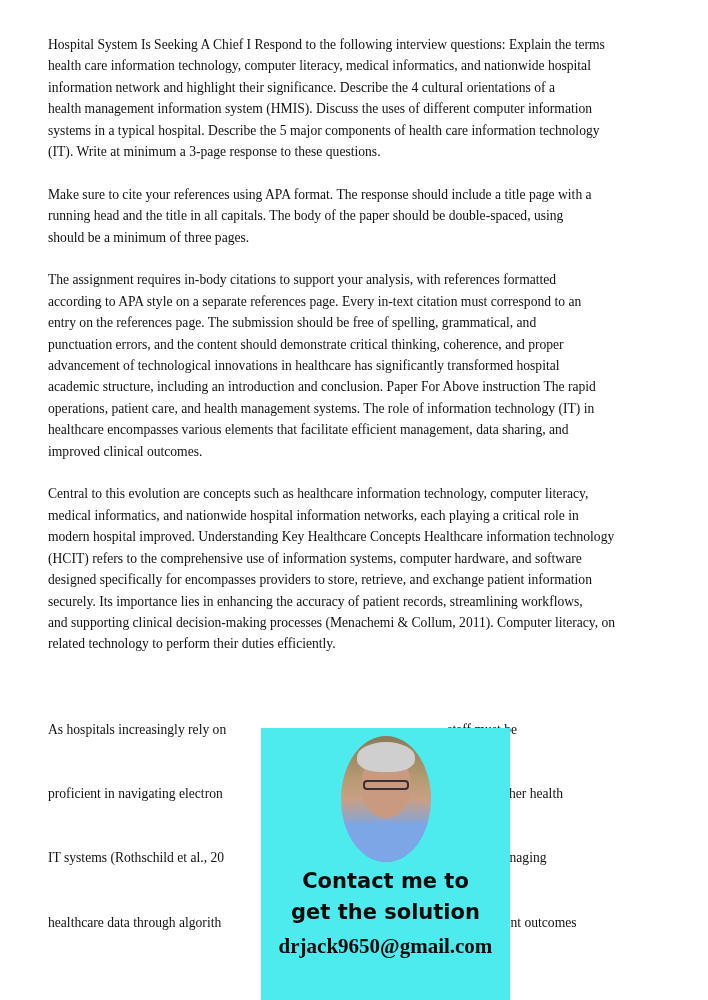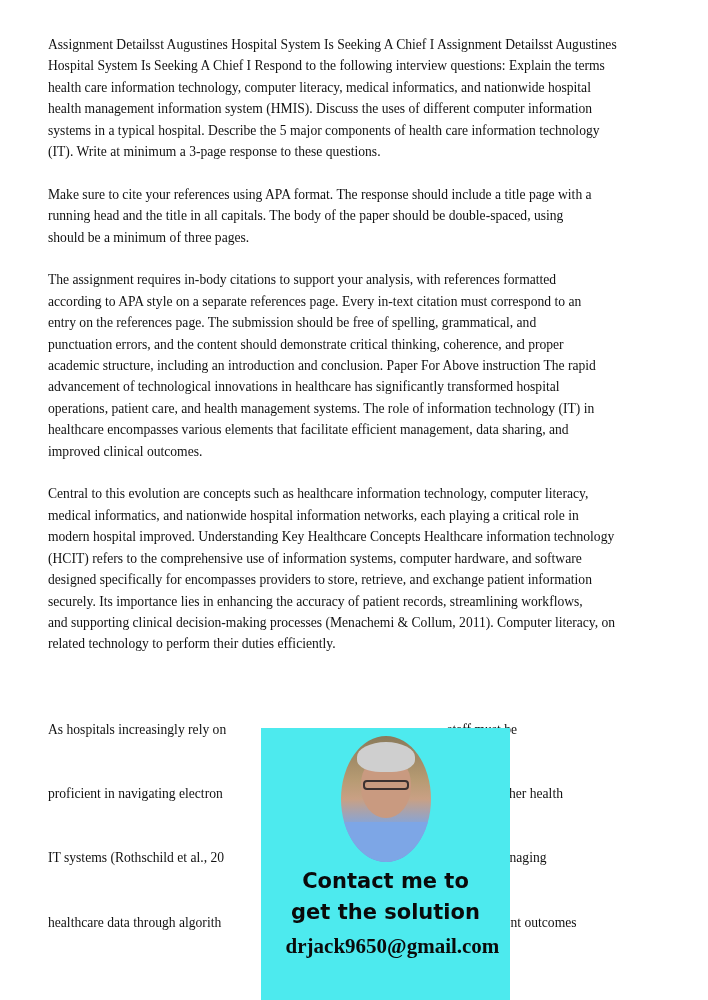--- a/index.html
+++ b/index.html
@@ -26,47 +26,47 @@
     .photo-glasses { position:absolute; left:22px; top:44px; width:46px; height:10px; border:2px solid #3b3030; border-radius:4px; box-sizing:border-box; }
     .photo-shirt { position:absolute; left:0; top:86px; width:90px; height:40px; background:#7da6e6; }
     .ad-headline {
       position: absolute; left: 0; top: 138px; width: 249px; text-align: center;
       font-family: "DejaVu Sans", "Liberation Sans", sans-serif; font-weight: bold;
       font-size: 21px; line-height: 31px; color: #0a0a0a;
     }
     .ad-email {
       position: absolute; left: 0; top: 205px; width: 249px; text-align: center;
       font-family: "Liberation Serif", "DejaVu Serif", serif; font-weight: bold;
-      font-size: 21px; line-height: 26px; color: #0a0a0a; padding-left: 7px;
+      font-size: 21px; line-height: 26px; color: #0a0a0a;
     }
   </style>
 </head>
 <body>
 
 <div class="page">
   <p class="para">
-    <span class="line">Assignment Detailsst Augustines Hospital System Is Seeking A Chief I Assignment Detailsst Augustines</span>
     <span class="line">Hospital System Is Seeking A Chief I Respond to the following interview questions: Explain the terms</span>
     <span class="line">health care information technology, computer literacy, medical informatics, and nationwide hospital</span>
+    <span class="line">information network and highlight their significance. Describe the 4 cultural orientations of a</span>
     <span class="line">health management information system (HMIS). Discuss the uses of different computer information</span>
     <span class="line">systems in a typical hospital. Describe the 5 major components of health care information technology</span>
     <span class="line">(IT). Write at minimum a 3-page response to these questions.</span>
   </p>
   <p class="para">
     <span class="line">Make sure to cite your references using APA format. The response should include a title page with a</span>
     <span class="line">running head and the title in all capitals. The body of the paper should be double-spaced, using</span>
     <span class="line">should be a minimum of three pages.</span>
   </p>
   <p class="para">
     <span class="line">The assignment requires in-body citations to support your analysis, with references formatted</span>
     <span class="line">according to APA style on a separate references page. Every in-text citation must correspond to an</span>
     <span class="line">entry on the references page. The submission should be free of spelling, grammatical, and</span>
     <span class="line">punctuation errors, and the content should demonstrate critical thinking, coherence, and proper</span>
+    <span class="line">advancement of technological innovations in healthcare has significantly transformed hospital</span>
     <span class="line">academic structure, including an introduction and conclusion. Paper For Above instruction The rapid</span>
-    <span class="line">advancement of technological innovations in healthcare has significantly transformed hospital</span>
     <span class="line">operations, patient care, and health management systems. The role of information technology (IT) in</span>
     <span class="line">healthcare encompasses various elements that facilitate efficient management, data sharing, and</span>
     <span class="line">improved clinical outcomes.</span>
   </p>
   <p class="para">
     <span class="line">Central to this evolution are concepts such as healthcare information technology, computer literacy,</span>
     <span class="line">medical informatics, and nationwide hospital information networks, each playing a critical role in</span>
     <span class="line">modern hospital improved. Understanding Key Healthcare Concepts Healthcare information technology</span>
     <span class="line">(HCIT) refers to the comprehensive use of information systems, computer hardware, and software</span>
     <span class="line">designed specifically for encompasses providers to store, retrieve, and exchange patient information</span>

